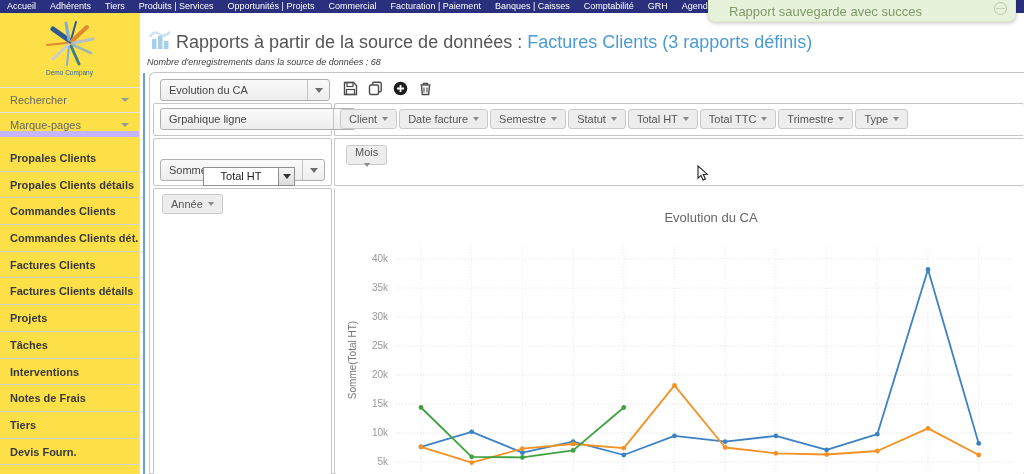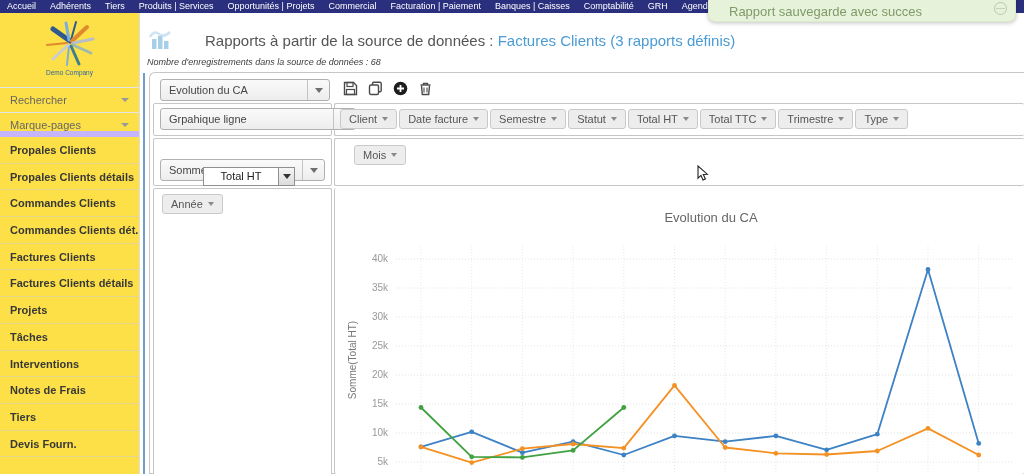--- a/index.html
+++ b/index.html
@@ -22,26 +22,26 @@
   .sidebar { position:absolute; left:0; top:13px; width:140px; height:461px;
     background:#fde047; border-right:1px solid #ddd; }
   .logo-wrap { height:74px; text-align:center; padding-top:6px; }
   .logo-caption { font-size:6.5px; color:#2d66a0; margin-top:-2px; }
   .side-select { height:25px; line-height:25px; padding:0 10px; font-size:11px;
     color:#666; border-top:1px solid #e4e4e4; cursor:pointer; position:relative; }
   .side-select:last-of-type { border-bottom:6px solid #c4b5fd; }
   .side-caret { position:absolute; right:10px; top:10px; width:0; height:0;
     border-left:4px solid transparent; border-right:4px solid transparent;
     border-top:4px solid #9a9a9a; }
-  #side-items { list-style:none; }
+  #side-items { list-style:none; margin-top:8px; }
   #side-items li { height:26.7px; line-height:26.7px; padding:0 10px; font-size:11px;
     font-weight:bold; color:#383838; border-bottom:1px dotted #cfcfcf;
     white-space:nowrap; overflow:hidden; cursor:pointer; }
   
-  .main-title { position:absolute; left:176px; top:32px; font-size:15px; color:#555;margin-left:29px; }
+  .main-title { position:absolute; left:176px; top:32px; font-size:18px; color:#555; }
   .main-title a { color:#4b9bd5; text-decoration:none; cursor:pointer; }
   .title-icon { position:absolute; left:149px; top:29px; }
   .records-note { position:absolute; left:147px; top:57px; font-size:9px;
     font-style:italic; color:#3c3c3c; }
   
   .resizer { position:absolute; left:143px; top:73px; width:2px; height:401px; background:#6f9cd1; }
   .panel { position:absolute; left:149px; top:72px; width:875px; height:402px;
     border:1px solid #c6c6c6; border-right:none; border-radius:6px 0 0 0; }
   .box { position:absolute; background:#fff; border:1px solid #c6c6c6; border-radius:2px; }
   #boxL1 { left:153px; top:103px; width:179px; height:33px; }
@@ -70,21 +70,21 @@
   .mini-select .btn { width:16px; background:linear-gradient(#f5f5f5,#dcdcdc);
     border-left:1px solid #8f8f8f; display:flex; align-items:center; justify-content:center; }
   
   .chip { display:inline-flex; align-items:center; gap:5px; height:20px;
     padding:0 8px; background:#ededed; border:1px solid #c9c9c9; border-radius:3px;
     font-size:11px; color:#555; cursor:pointer; white-space:nowrap; }
   .chip .chip-caret { width:0; height:0; border-left:3px solid transparent;
     border-right:3px solid transparent; border-top:4px solid #8a8a8a; }
   #fields-row { position:absolute; left:340px; top:109px; display:flex; gap:2px;
     width:684px; overflow:hidden; }
-  #col-dim-chip { position:absolute; left:354px; top:145px; }
+  #col-dim-chip { position:absolute; left:346px; top:145px;flex-direction:column; }
   #row-dim-chip { position:absolute; left:162px; top:194px; }
   
   .tool-icons { position:absolute; left:343px; top:81px; display:flex; gap:10px; }
   .tool-icons span { display:inline-block; width:15px; height:15px; cursor:pointer; }
   
   #chart-svg { position:absolute; left:334px; top:188px; }
   
   .cursor { position:absolute; left:697px; top:165px; z-index:9; }
 </style>
 </head>

